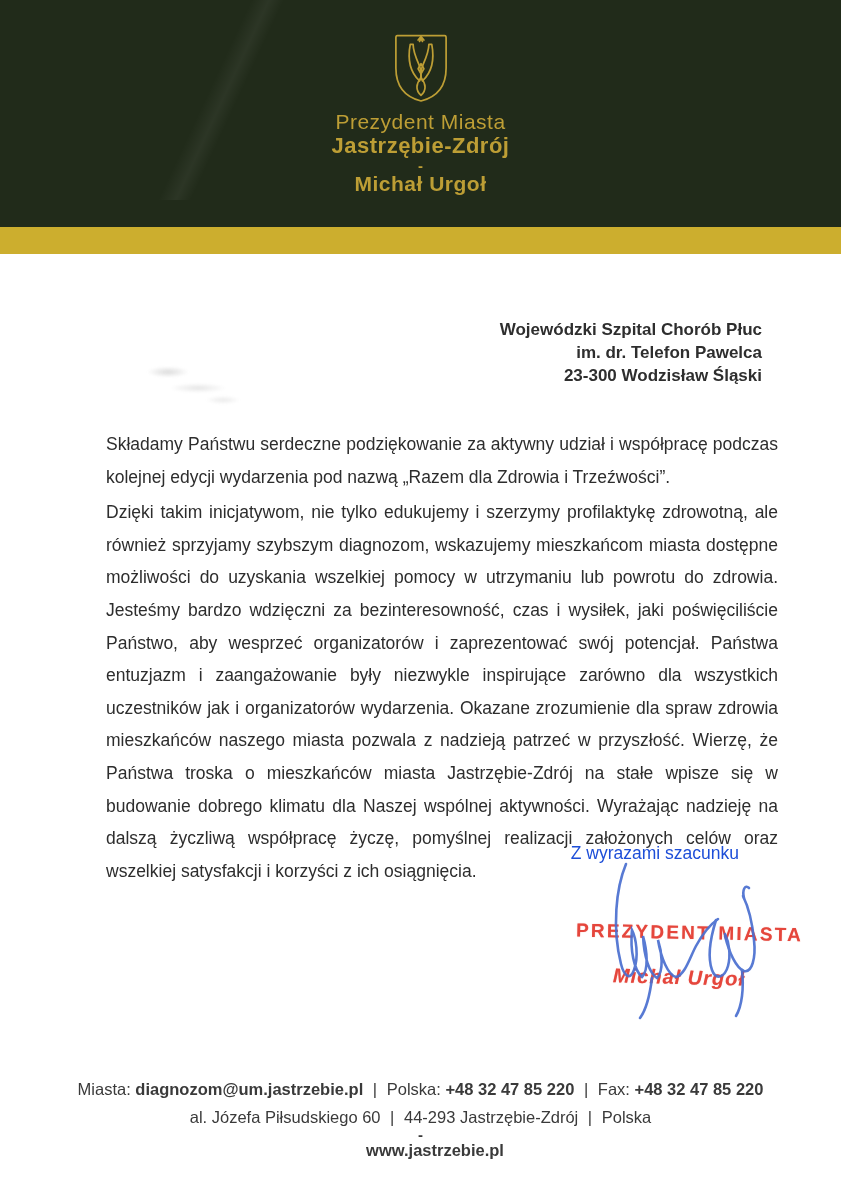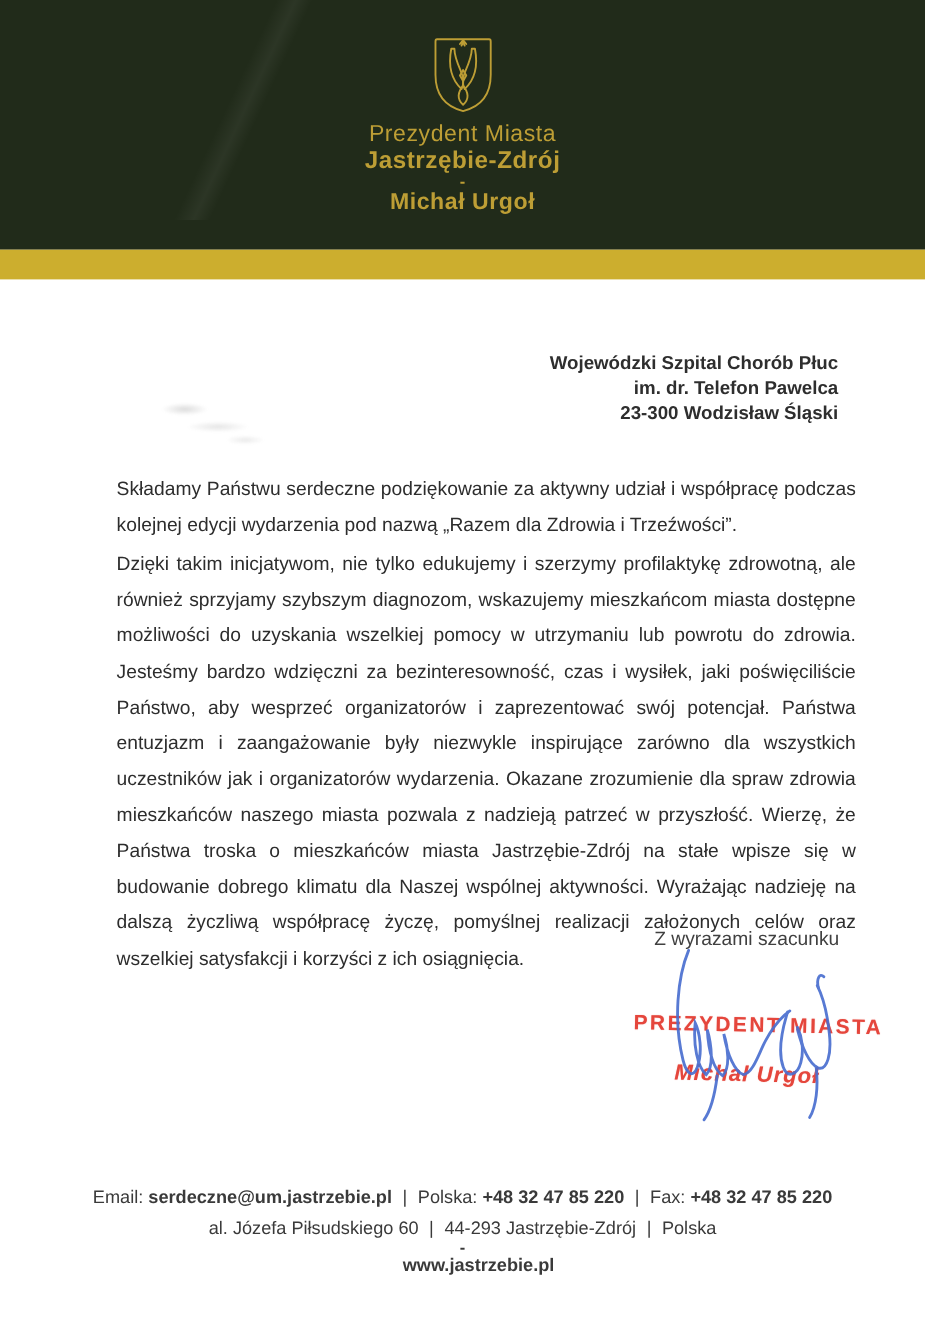--- a/index.html
+++ b/index.html
@@ -54,22 +54,22 @@
     filter:blur(1px);
   }
   .body-text {
     position:absolute; left:90px; top:428px; width:672px;
     font-size:17.5px; line-height:32.6px; color:#2d2d2d;
     text-align:justify;
     margin-left:16px;
   }
   .body-text p + p { margin-top:3px; }
   .closing {
-    position:absolute; top:843px; right:78px;
-    font-size:17.5px; color:#404040;
+    position:absolute; top:843px; right:102px;
+    font-size:17.5px; color:#1d4ed8;
   }
 
   
   .stamp-title {
     position:absolute; left:576px; top:922px;
     font-size:19px; font-weight:700; letter-spacing:2.2px;
     color:#e5463c; white-space:nowrap;
     transform:rotate(1.2deg);
     text-shadow:0 0 1px rgba(229,70,60,.45);
     z-index:1;
@@ -145,22 +145,22 @@
   <svg class="signature" viewBox="0 0 178 168" fill="none" stroke="#4a6fd0" stroke-width="2.6" stroke-linecap="round" opacity="0.92">
     <path d="M34,6 C24,30 20,70 29,106 C32,118 38,123 42,112 C47,98 44,80 40,72 C38,92 42,112 50,119 C57,112 55,92 51,78 C52,98 57,115 65,120 C72,113 70,94 66,82 C69,100 76,117 84,119 C93,117 98,99 104,88 C111,75 119,66 126,61"></path>
     <path d="M124,62 C119,78 115,98 120,112 C124,123 133,119 136,108 C139,97 137,84 133,76"></path>
     <path d="M133,78 C137,94 144,110 152,113 C160,115 164,100 162,82 C160,62 155,46 151,38"></path>
     <path d="M152,40 C150,32 153,26 157,30"></path>
     <path d="M60,120 C58,136 54,152 48,160"></path>
     <path d="M150,112 C152,130 150,148 144,158"></path>
   </svg>
 
   <div class="footer f1">
-    <span>Email:</span>
-    <b>serdeczne@um.jastrzebie.pl</b>
+    <span>Miasta:</span>
+    <b>diagnozom@um.jastrzebie.pl</b>
     <span class="sep">|</span>
     <span>Polska:</span>
     <b>+48 32 47 85 220</b>
     <span class="sep">|</span>
     <span>Fax:</span>
     <b>+48 32 47 85 220</b>
   </div>
   <div class="footer f2">
     <span>al. Józefa Piłsudskiego 60</span>
     <span class="sep">|</span>

